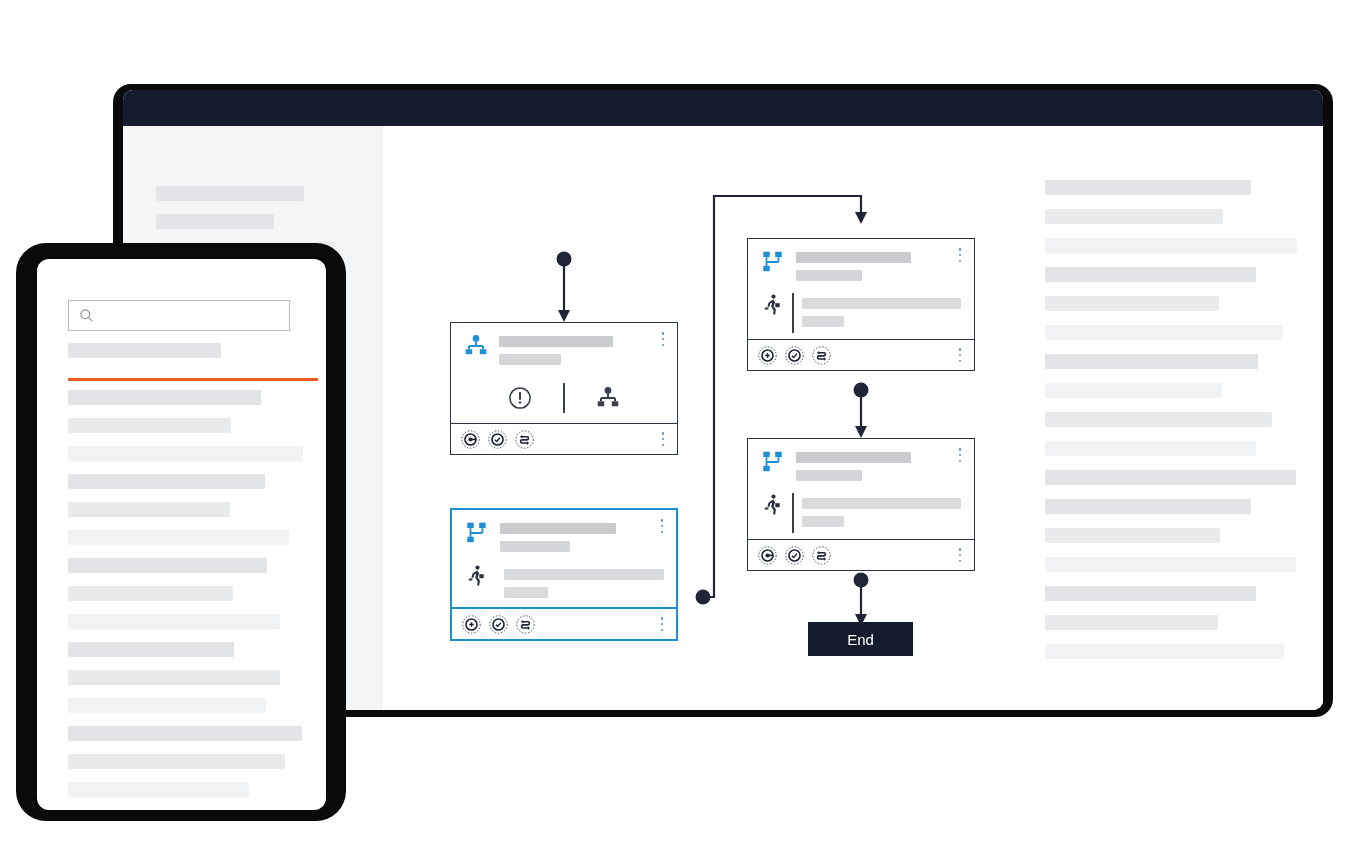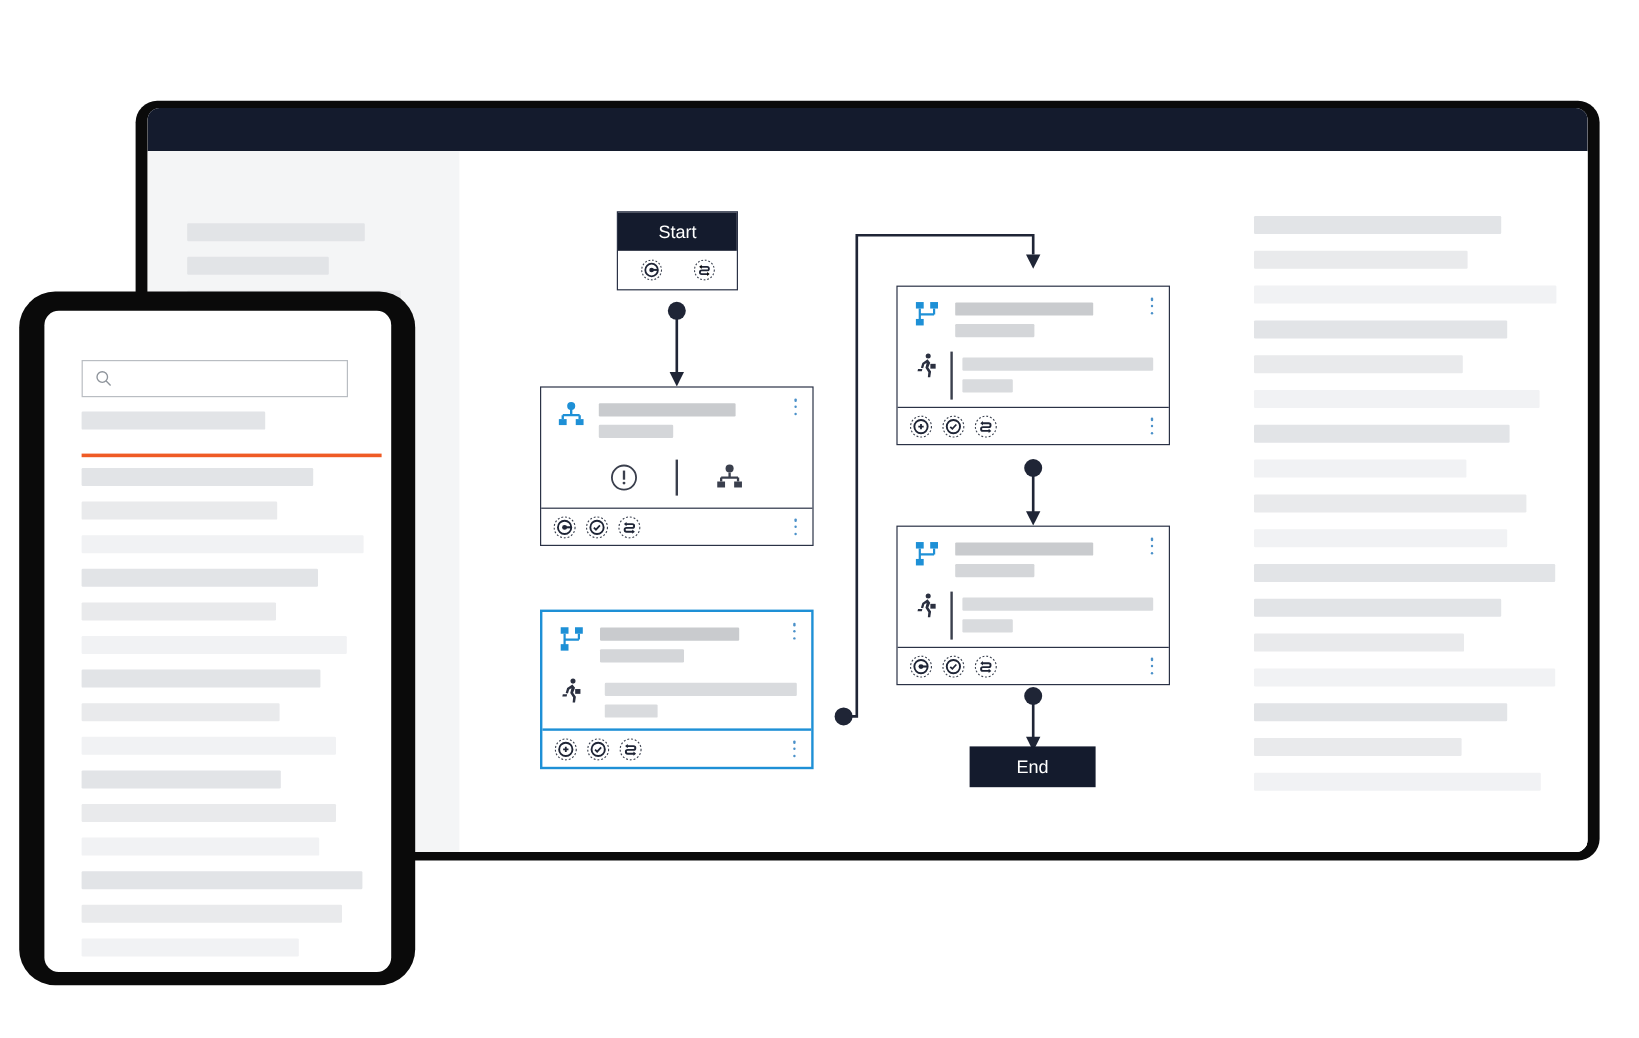--- a/index.html
+++ b/index.html
@@ -178,41 +178,20 @@
       <circle cx="861" cy="390" r="7.5"></circle>
       <circle cx="861" cy="580" r="7.5"></circle>
 
       <polygon points="564,322 558,310 570,310"></polygon>
       <polygon points="861,224 855,212 867,212"></polygon>
       <polygon points="861,438 855,426 867,426"></polygon>
       <polygon points="861,626 855,614 867,614"></polygon>
     </g>
   </svg>
 
-  <div class="start-wrap">
-    <div class="start-head">Start</div>
-    <div class="start-icons">
-      <span>
-        <svg width="18" height="18" viewBox="0 0 24 24">
-          <circle cx="12" cy="12" r="11" fill="none" stroke="#3c4250" stroke-width="1.2" stroke-dasharray="2 2"></circle>
-          <circle cx="12" cy="12" r="7" fill="none" stroke="#1f2536" stroke-width="2"></circle>
-          <circle cx="12" cy="12" r="2.6" fill="#1f2536"></circle>
-          <rect x="12" y="10.8" width="7" height="2.2" fill="#1f2536"></rect>
-        </svg>
-      </span>
-      <span>
-        <svg width="18" height="18" viewBox="0 0 24 24">
-          <circle cx="12" cy="12" r="11" fill="none" stroke="#3c4250" stroke-width="1.2" stroke-dasharray="2 2"></circle>
-          <path d="M8 8.5h7a2 2 0 0 1 0 4H9a2 2 0 0 0 0 4h7" fill="none" stroke="#1f2536" stroke-width="2"></path>
-          <polygon points="9,6.2 9,10.8 6.2,8.5"></polygon>
-          <polygon points="15,14.2 15,18.8 17.8,16.5"></polygon>
-        </svg>
-      </span>
-    </div>
-  </div>
 
   <div class="card" style="left:450px;top:322px;width:228px;height:133px;">
     <div class="card-main">
       <div class="kebab">
           <i></i>
           <i></i>
           <i></i>
         </div>
       <div class="card-row">
         <span>

